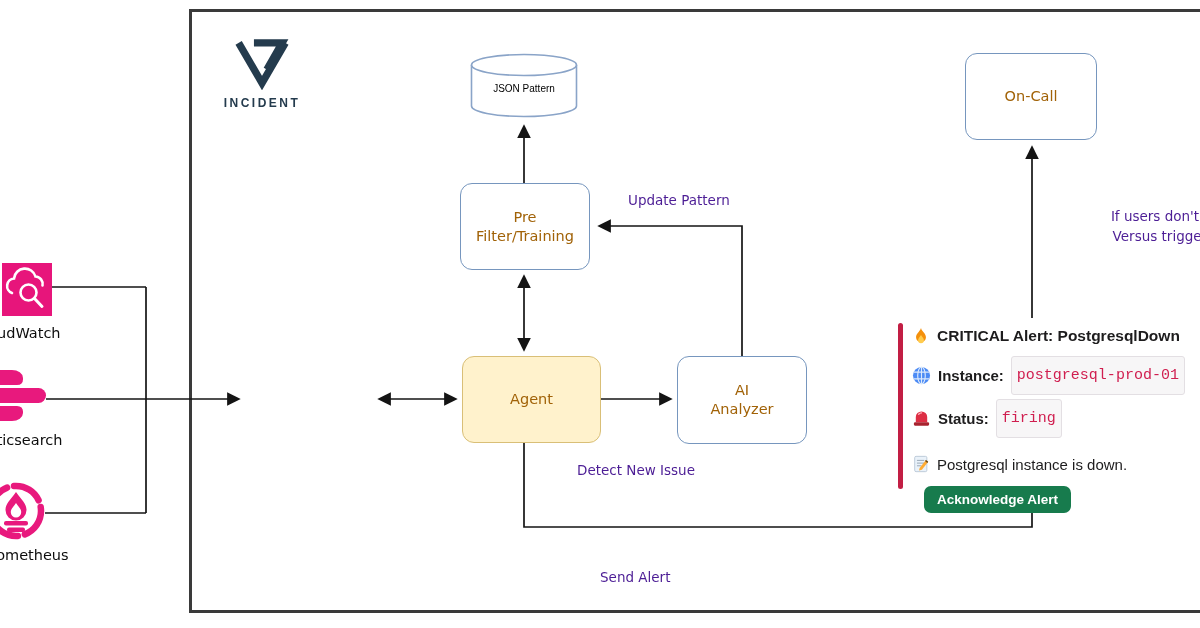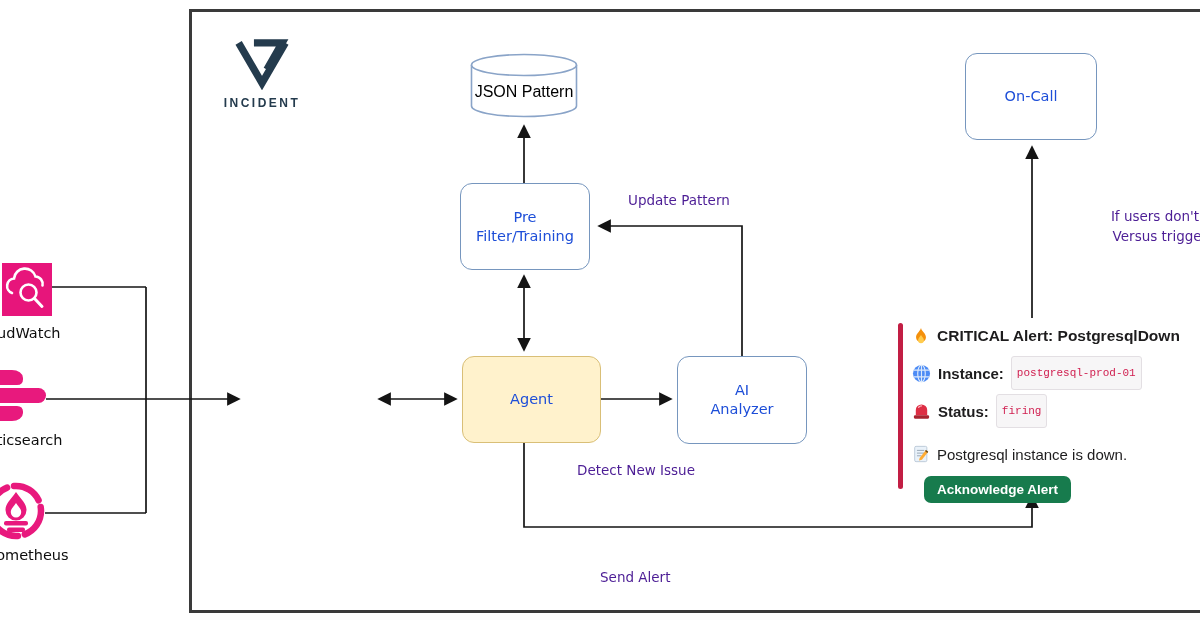--- a/index.html
+++ b/index.html
@@ -21,33 +21,33 @@
   .logo svg { display: block; margin: 0 auto; }
   .brand {
     margin-top: 6px; font-size: 12px; font-weight: 700; letter-spacing: 2.5px;
     color: #243b4d; font-family: "Liberation Sans", sans-serif;
   }
 
   
   .node {
     position: absolute; background: #fff; border: 1.6px solid #7696be; border-radius: 12px;
     display: flex; align-items: center; justify-content: center; text-align: center;
-    font-size: 14.5px; line-height: 19px; white-space: pre-line; color: #1d4ed8;
+    font-size: 14.5px; line-height: 19px; white-space: pre-line; color: #a16207;
   }
   .node-prefilter   { left: 460px; top: 183px; width: 130px; height: 87px; }
   .node-datasource  { left: 245px; top: 355px; width: 128px; height: 88px; }
   .node-agent       { left: 462px; top: 356px; width: 139px; height: 87px; background: #fff2cc; border-color: #d9bf77; }
   .node-aianalyzer  { left: 677px; top: 356px; width: 130px; height: 88px; }
   .node-oncall      { left: 965px; top: 53px;  width: 132px; height: 87px; }
 
   
   .cylinder { position: absolute; left: 470px; top: 53px; width: 108px; height: 66px; }
   .cylinder .cyl-label {
     position: absolute; left: 0; top: 30px; width: 100%; text-align: center;
-    font-family: "Liberation Sans", sans-serif; font-size: 16px; color: #000;
+    font-family: "Liberation Sans", sans-serif; font-size: 10px; color: #000;
   }
 
   
   .edge-label { position: absolute; font-size: 13.5px; color: #4c1d95; white-space: nowrap; }
   .lbl-update  { left: 628px; top: 192px; }
   .lbl-detect  { left: 577px; top: 462px; }
   .lbl-send    { left: 600px; top: 569px; }
   .lbl-note    { left: 1063px; top: 206px; width: 250px; text-align: center;
                  white-space: pre-line; line-height: 20px; }
 
@@ -68,21 +68,21 @@
   .alert-bar { position: absolute; left: 0; top: 2px; width: 5px; height: 166px;
     background: #c21e44; border-radius: 4px; }
   .alert-body { position: absolute; left: 14px; top: 0; width: 276px; }
   .alert-row { display: flex; align-items: center; gap: 7px; }
   .alert-title-row { margin-top: 6px; }
   .alert-title { font-size: 15.5px; font-weight: 700; white-space: nowrap; }
   .alert-kv-row { margin-top: 11px; }
   .alert-kv-row.status { margin-top: 4px; }
   .kv-label { font-size: 15px; font-weight: 700; }
   .code-chip {
-    font-family: "Liberation Mono", monospace; font-size: 11px; color: #d01e4f;
+    font-family: "Liberation Mono", monospace; font-size: 15px; color: #d01e4f;
     background: #f7f6f7; border: 1px solid #e3dfe3; border-radius: 3px; padding: 10px 5px;
     white-space: nowrap;
   }
   .alert-desc-row { margin-top: 17px; }
   .alert-desc { font-size: 15px; white-space: nowrap; }
   .ack-button {
     margin-top: 13px; margin-left: 12px; display: inline-block; border: none; cursor: pointer;
     background: #177b4d; color: #fff; font-family: "Liberation Sans", sans-serif;
     font-size: 13.5px; font-weight: 700; padding: 6px 13px; border-radius: 7px;
   }

